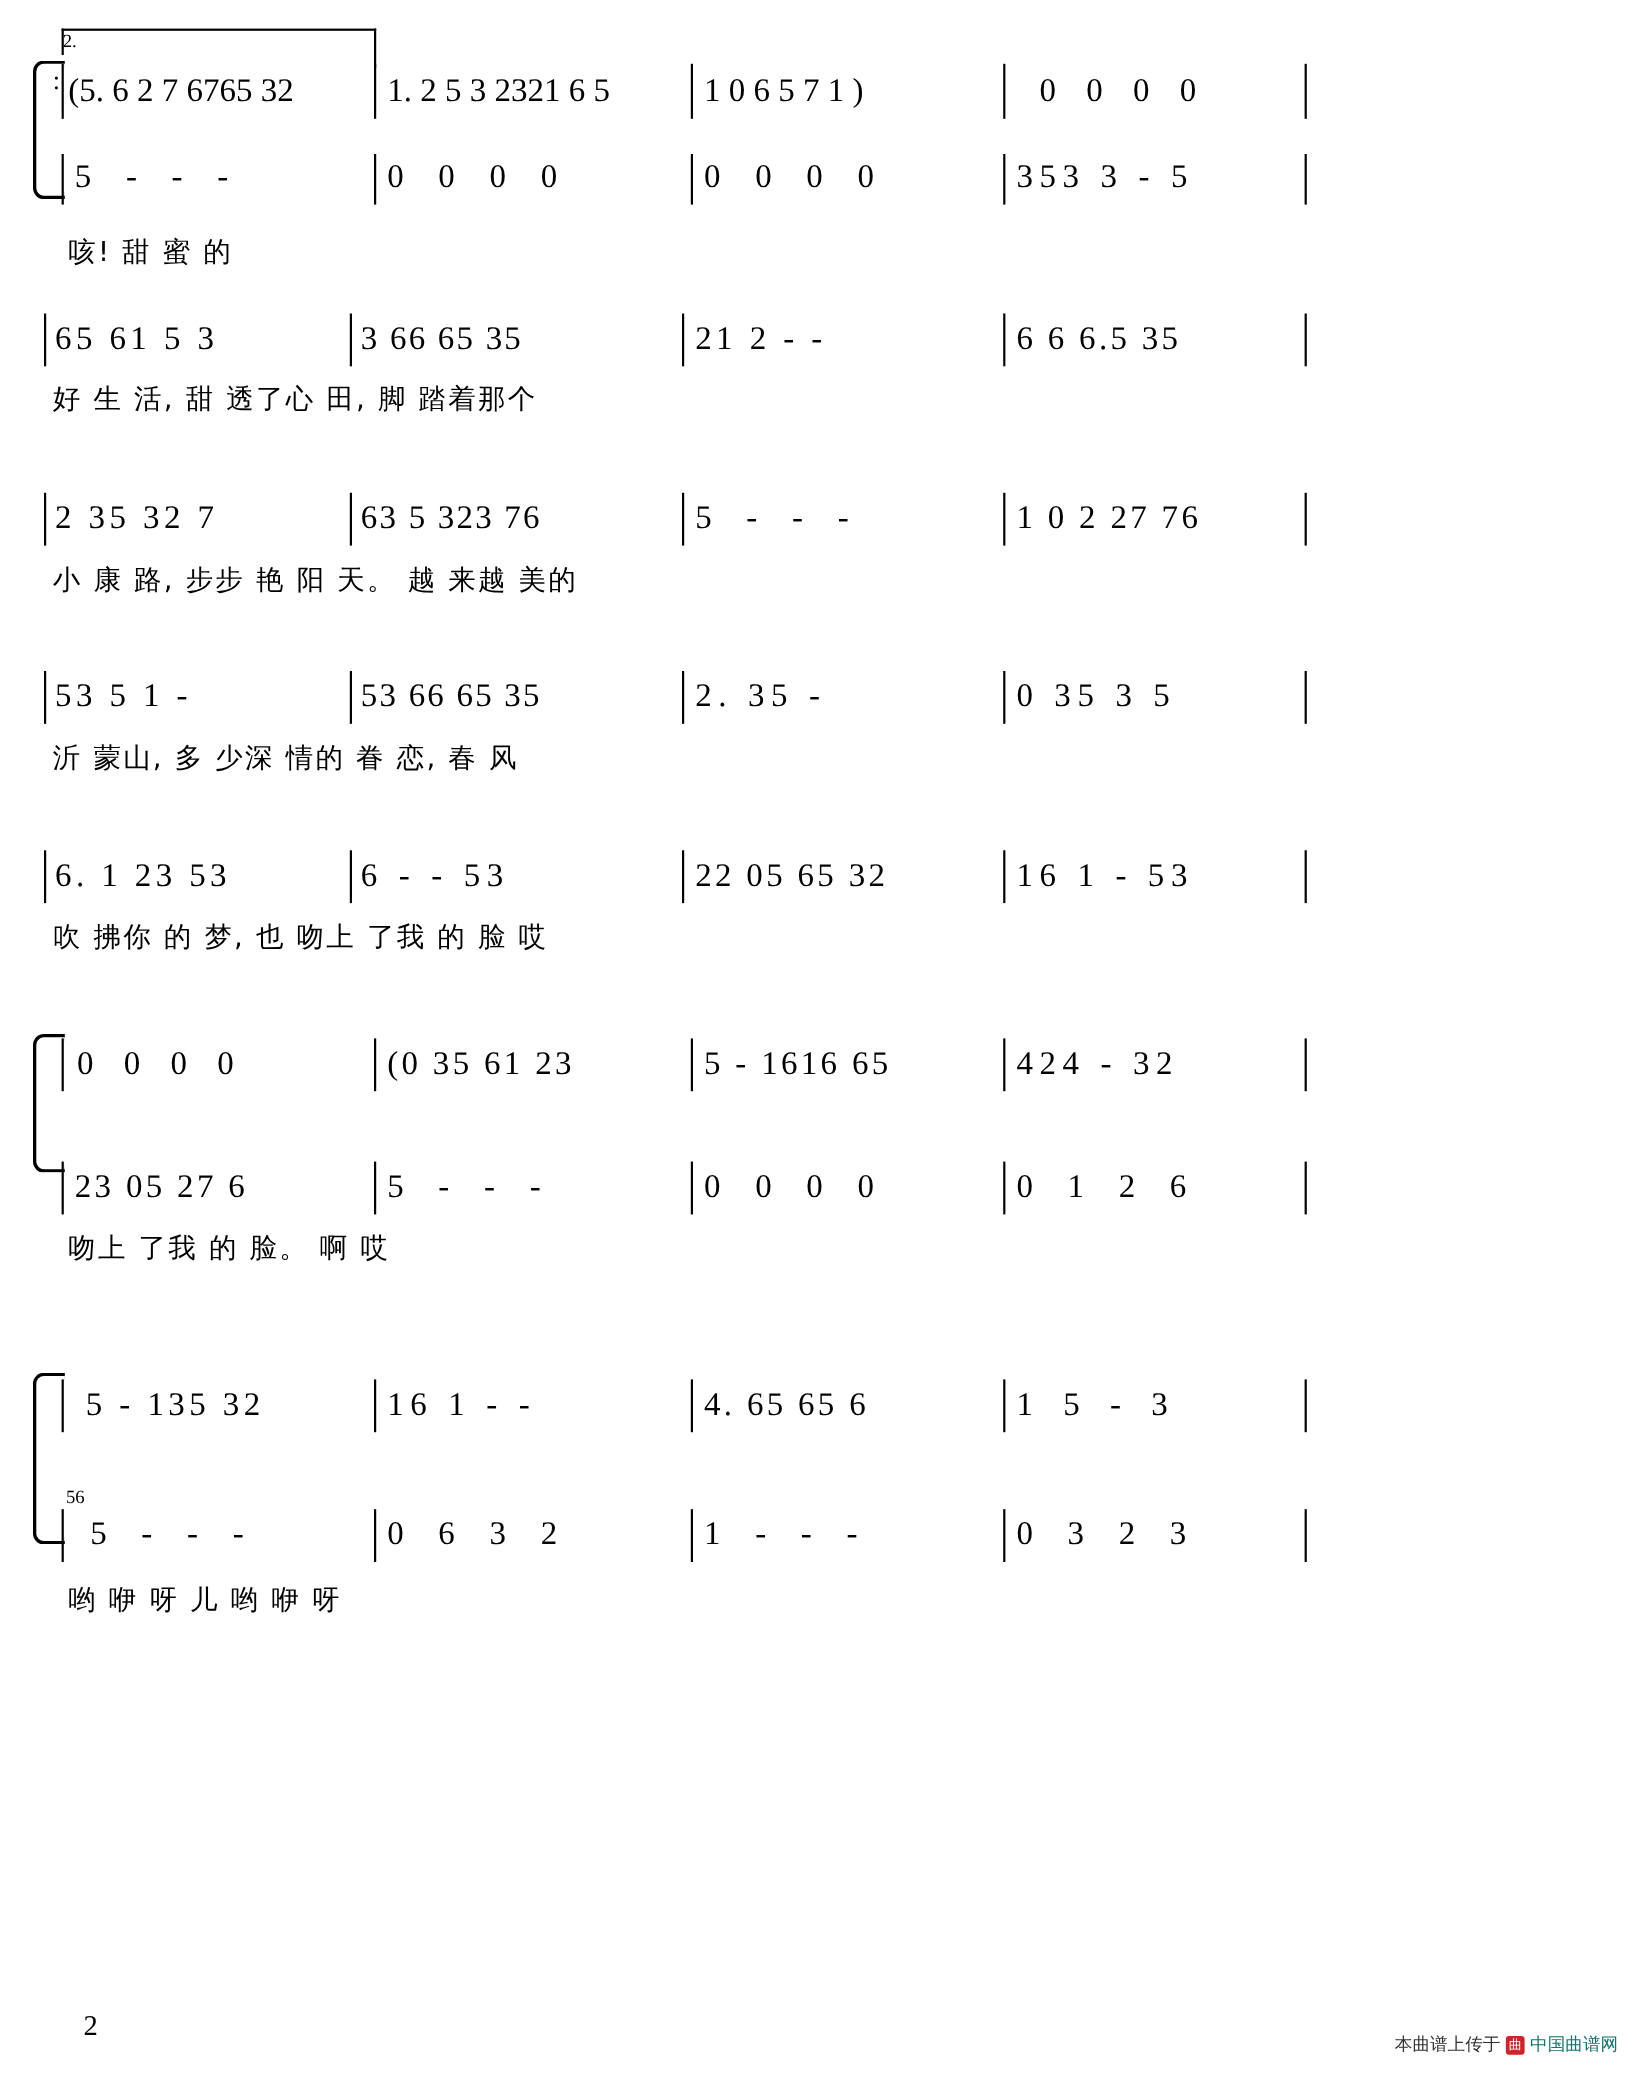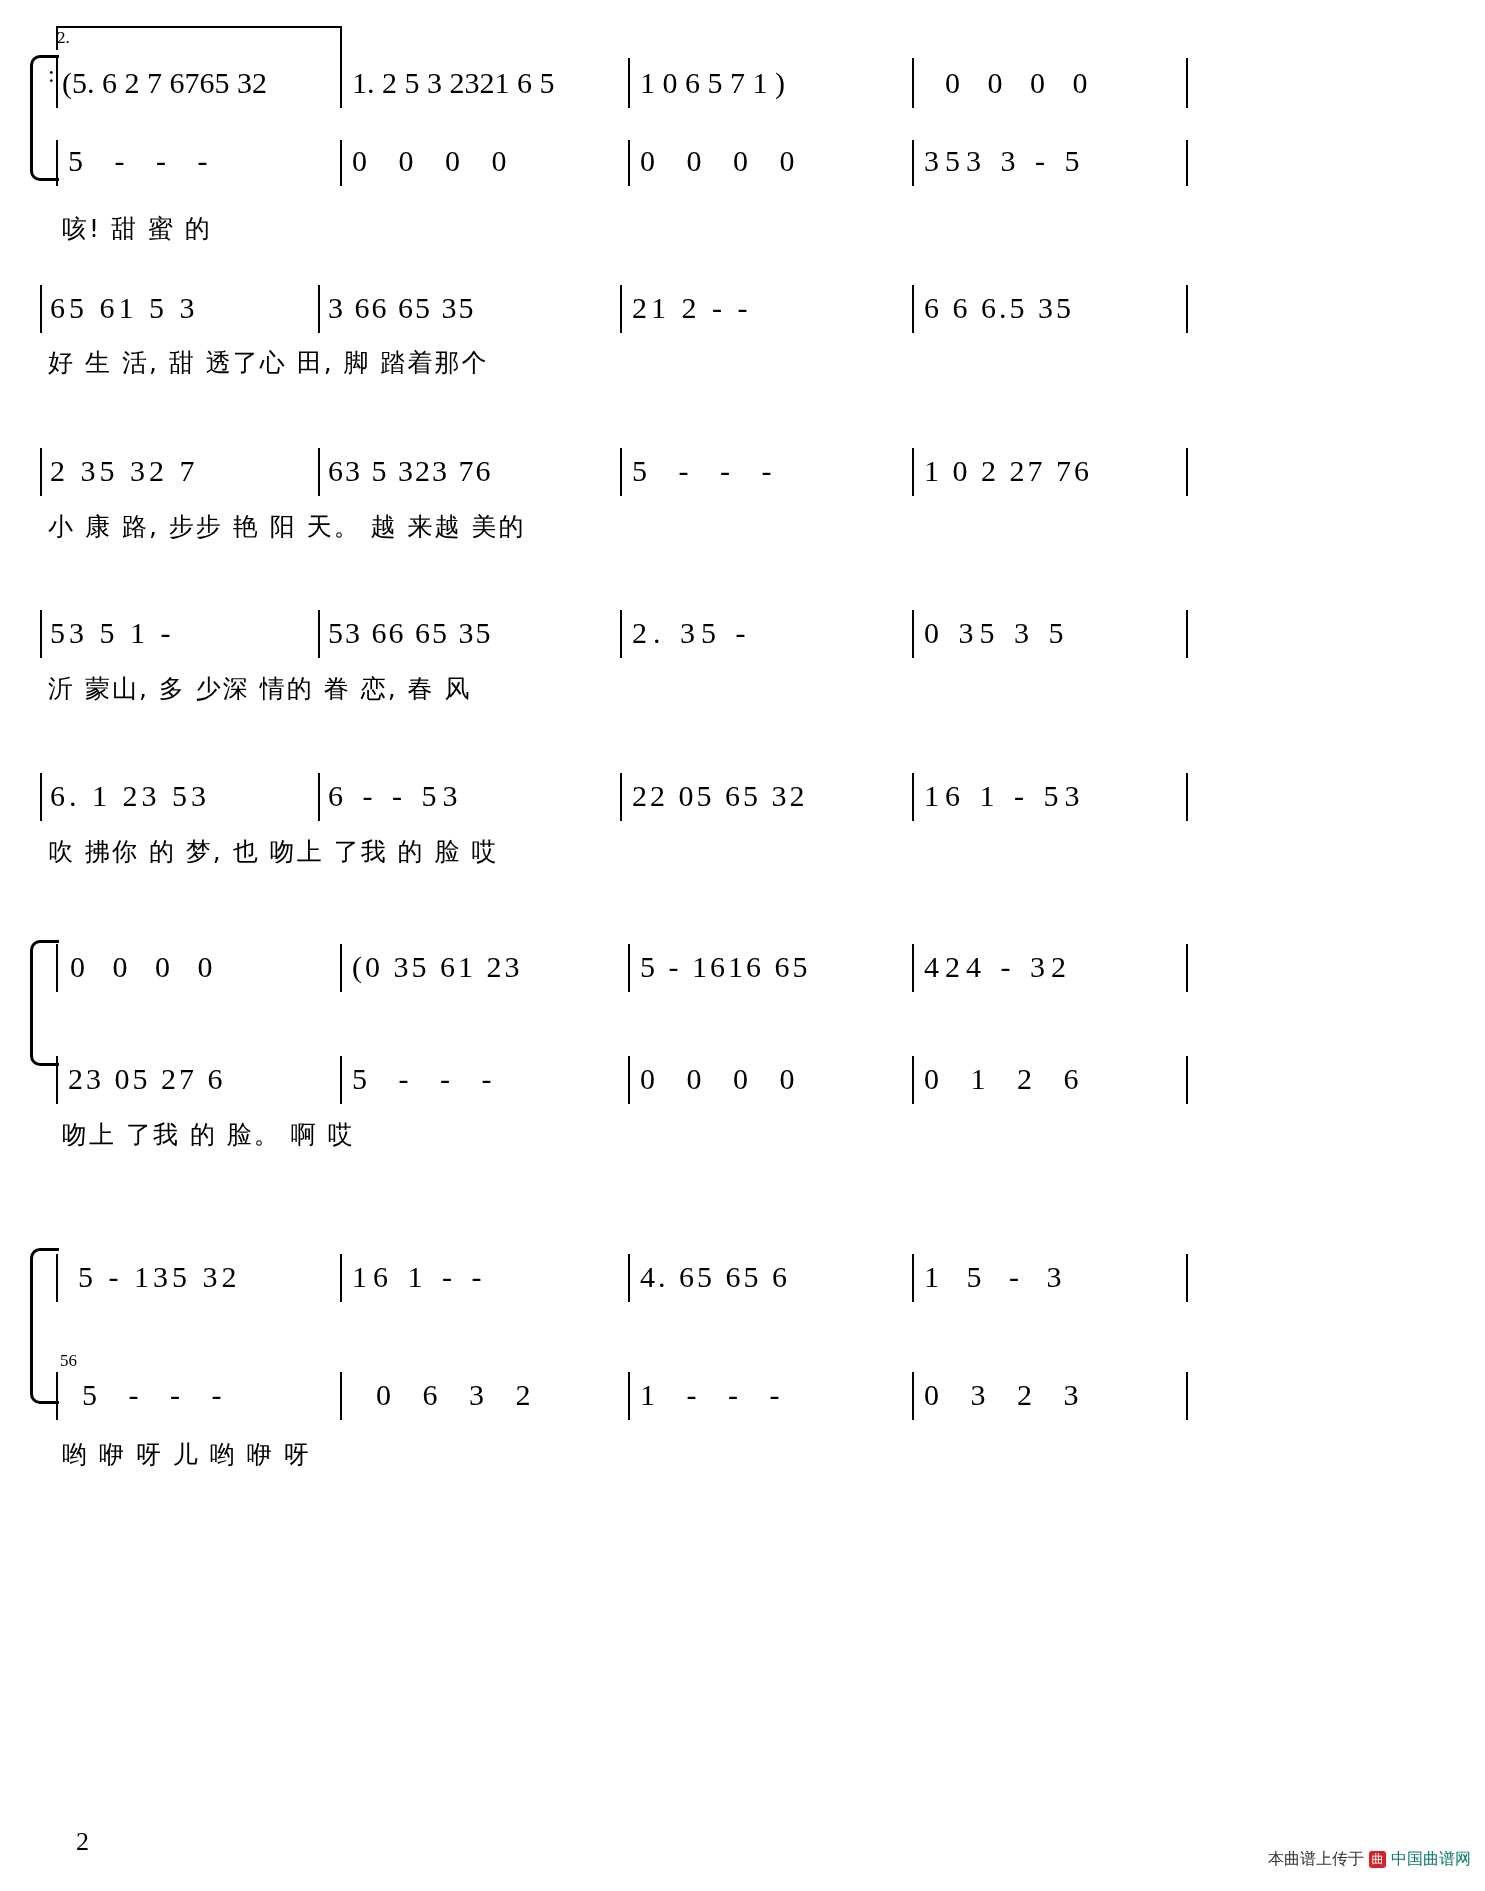--- a/index.html
+++ b/index.html
@@ -242,21 +242,21 @@
     <div class="bar" style="left:628px; top:1254px; height:48px;"></div>
     <div class="notes" style="left:640px; top:1262px; letter-spacing:3px;">4.    65 65 6</div>
     <div class="bar" style="left:912px; top:1254px; height:48px;"></div>
     <div class="notes" style="left:924px; top:1262px; letter-spacing:10px;">1  5  -  3</div>
     <div class="bar" style="left:1186px; top:1254px; height:48px;"></div>
 
     <div class="notes" style="left:60px; top:1352px; font-size:17px;">56</div>
     <div class="bar" style="left:56px; top:1372px; height:48px;"></div>
     <div class="notes" style="left:82px; top:1380px; letter-spacing:12px;">5  -  -  -</div>
     <div class="bar" style="left:340px; top:1372px; height:48px;"></div>
-    <div class="notes" style="left:352px; top:1380px; letter-spacing:12px;margin-left:24px;">0  6  3  2</div>
+    <div class="notes" style="left:352px; top:1380px; letter-spacing:12px;">0  6  3  2</div>
     <div class="bar" style="left:628px; top:1372px; height:48px;"></div>
     <div class="notes" style="left:640px; top:1380px; letter-spacing:12px;">1  -  -  -</div>
     <div class="bar" style="left:912px; top:1372px; height:48px;"></div>
     <div class="notes" style="left:924px; top:1380px; letter-spacing:12px;">0  3   2   3</div>
     <div class="bar" style="left:1186px; top:1372px; height:48px;"></div>
 
     <div class="lyrics" style="left:62px; top:1438px;">哟                咿 呀 儿 哟              咿 呀</div>
   </div>
 
   <div class="pagenum">2</div>

